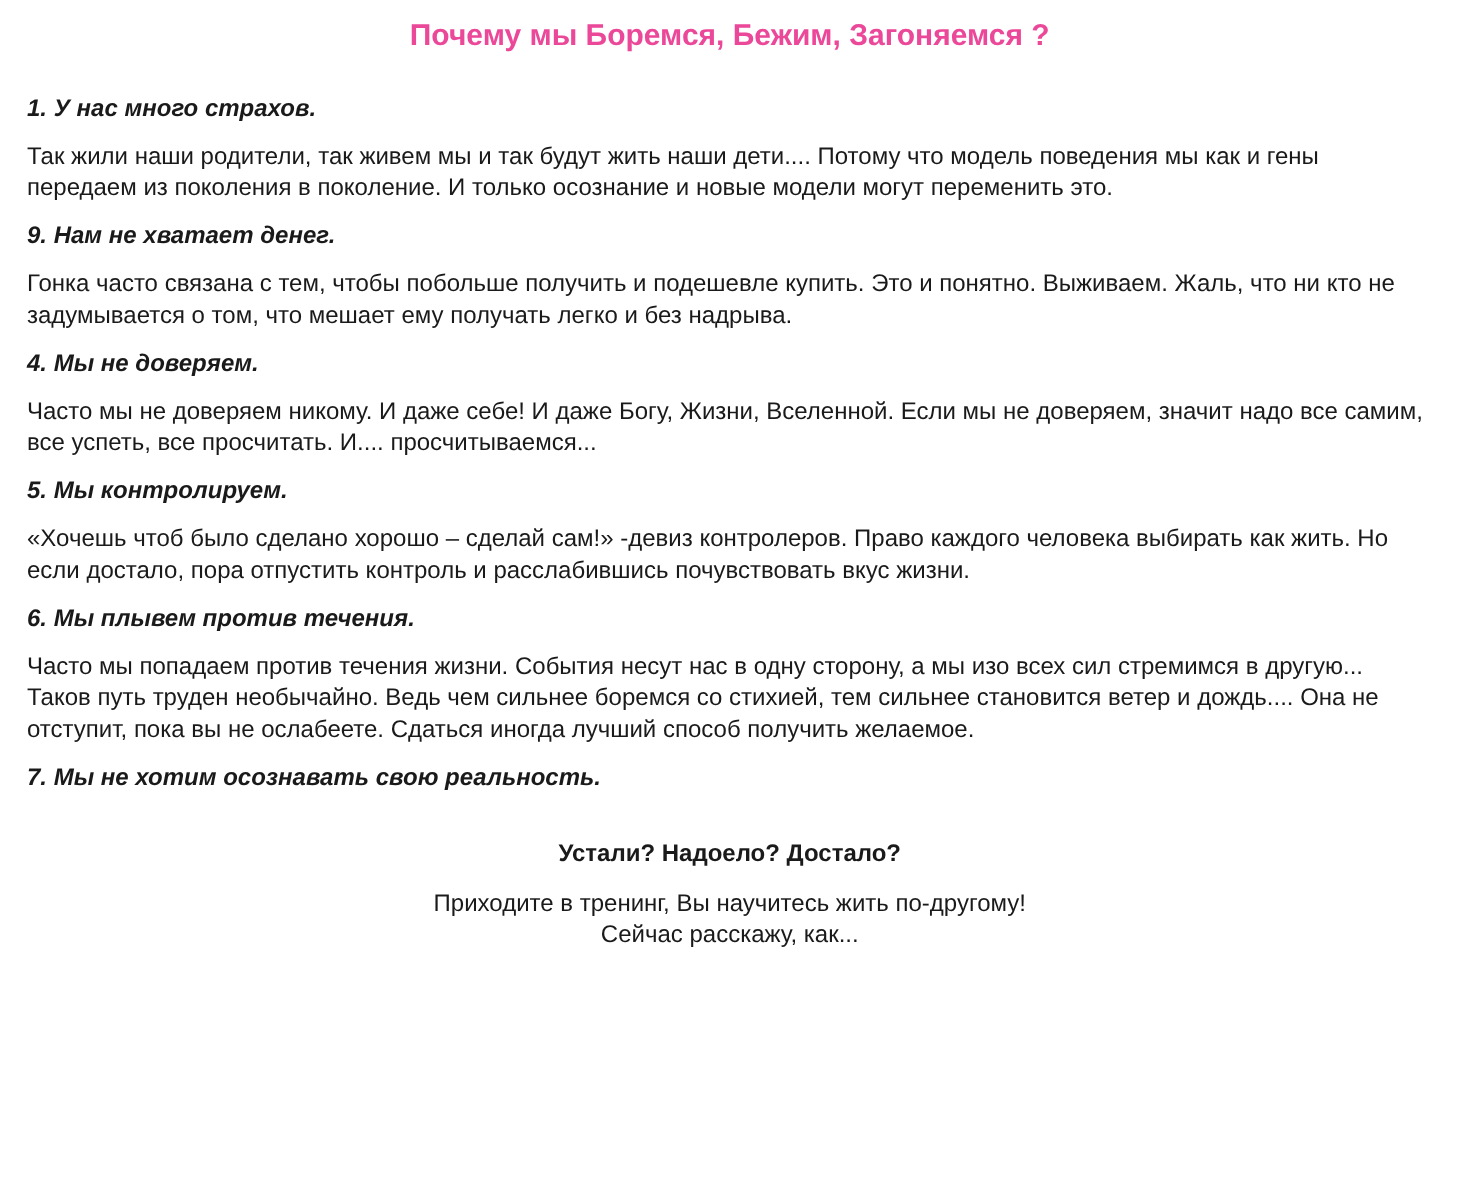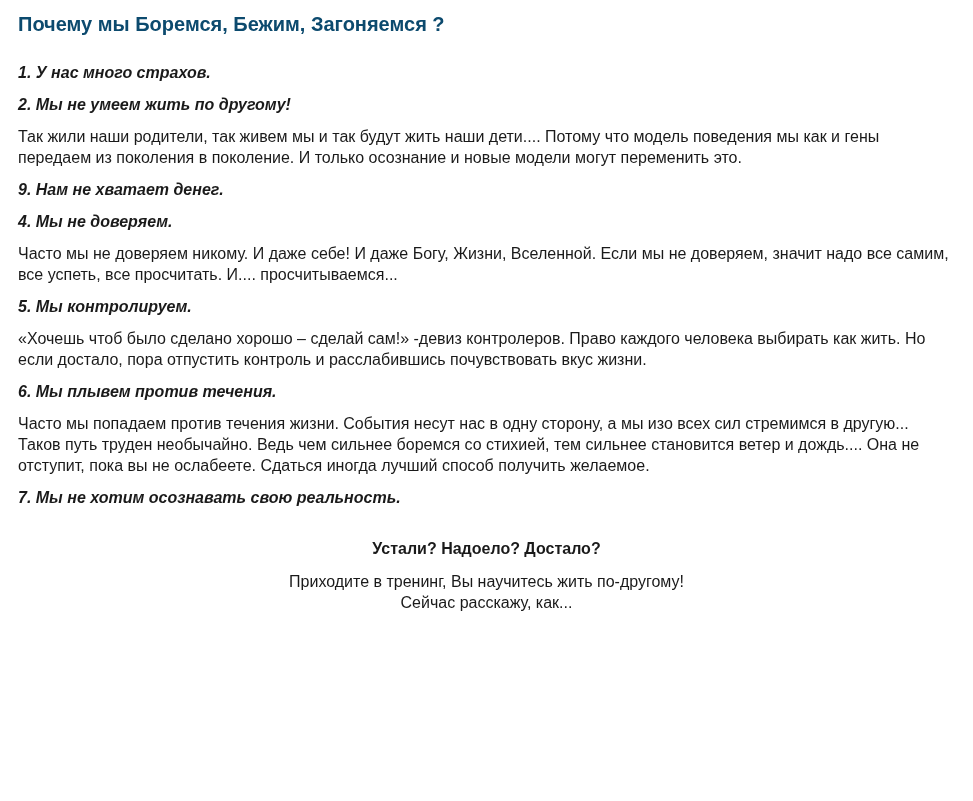--- a/index.html
+++ b/index.html
@@ -12,25 +12,25 @@
     min-height: 801px;
     font-family: "Liberation Sans", sans-serif;
     color: #1a1a1a;
     -webkit-font-smoothing: antialiased;
   }
   .page {
     padding: 13px 18px 10px 18px;
     box-sizing: border-box;
   }
   .page-title {
-    color: #0c4a6e;
+    color: #ec4899;
     font-size: 20px;
     font-weight: bold;
     line-height: 23px;
-    text-align: left;
+    text-align: center;
     margin: 0 0 26px 0;
   }
   .section-heading {
     font-size: 16px;
     font-weight: bold;
     font-style: italic;
     line-height: 21px;
     margin: 0 0 11px 0;
   }
   .section-body {
@@ -58,26 +58,26 @@
 
 <div class="page">
 
   <h1 class="page-title">Почему мы Боремся, Бежим, Загоняемся ?</h1>
 
   <section>
     <h2 class="section-heading">1. У нас много страхов.</h2>
   </section>
 
   <section>
-    <h2 class="section-heading">2. Мы не умеем жить по другому!</h2>
     <p class="section-body">Так жили наши родители, так живем мы и так будут жить наши дети.... Потому что модель поведения мы как и гены передаем из поколения в поколение. И только осознание и новые модели могут переменить это.</p>
   </section>
 
   <section>
     <h2 class="section-heading">9. Нам не хватает денег.</h2>
+    <p class="section-body">Гонка часто связана с тем, чтобы побольше получить и подешевле купить. Это и понятно. Выживаем. Жаль, что ни кто не задумывается о том, что мешает ему получать легко и без надрыва.</p>
   </section>
 
   <section>
     <h2 class="section-heading">4. Мы не доверяем.</h2>
     <p class="section-body">Часто мы не доверяем никому. И даже себе! И даже Богу, Жизни, Вселенной. Если мы не доверяем, значит надо все самим, все успеть, все просчитать. И.... просчитываемся...</p>
   </section>
 
   <section>
     <h2 class="section-heading">5. Мы контролируем.</h2>
     <p class="section-body">«Хочешь чтоб было сделано хорошо – сделай сам!» -девиз контролеров. Право каждого человека выбирать как жить. Но если достало, пора отпустить контроль и расслабившись почувствовать вкус жизни.</p>

